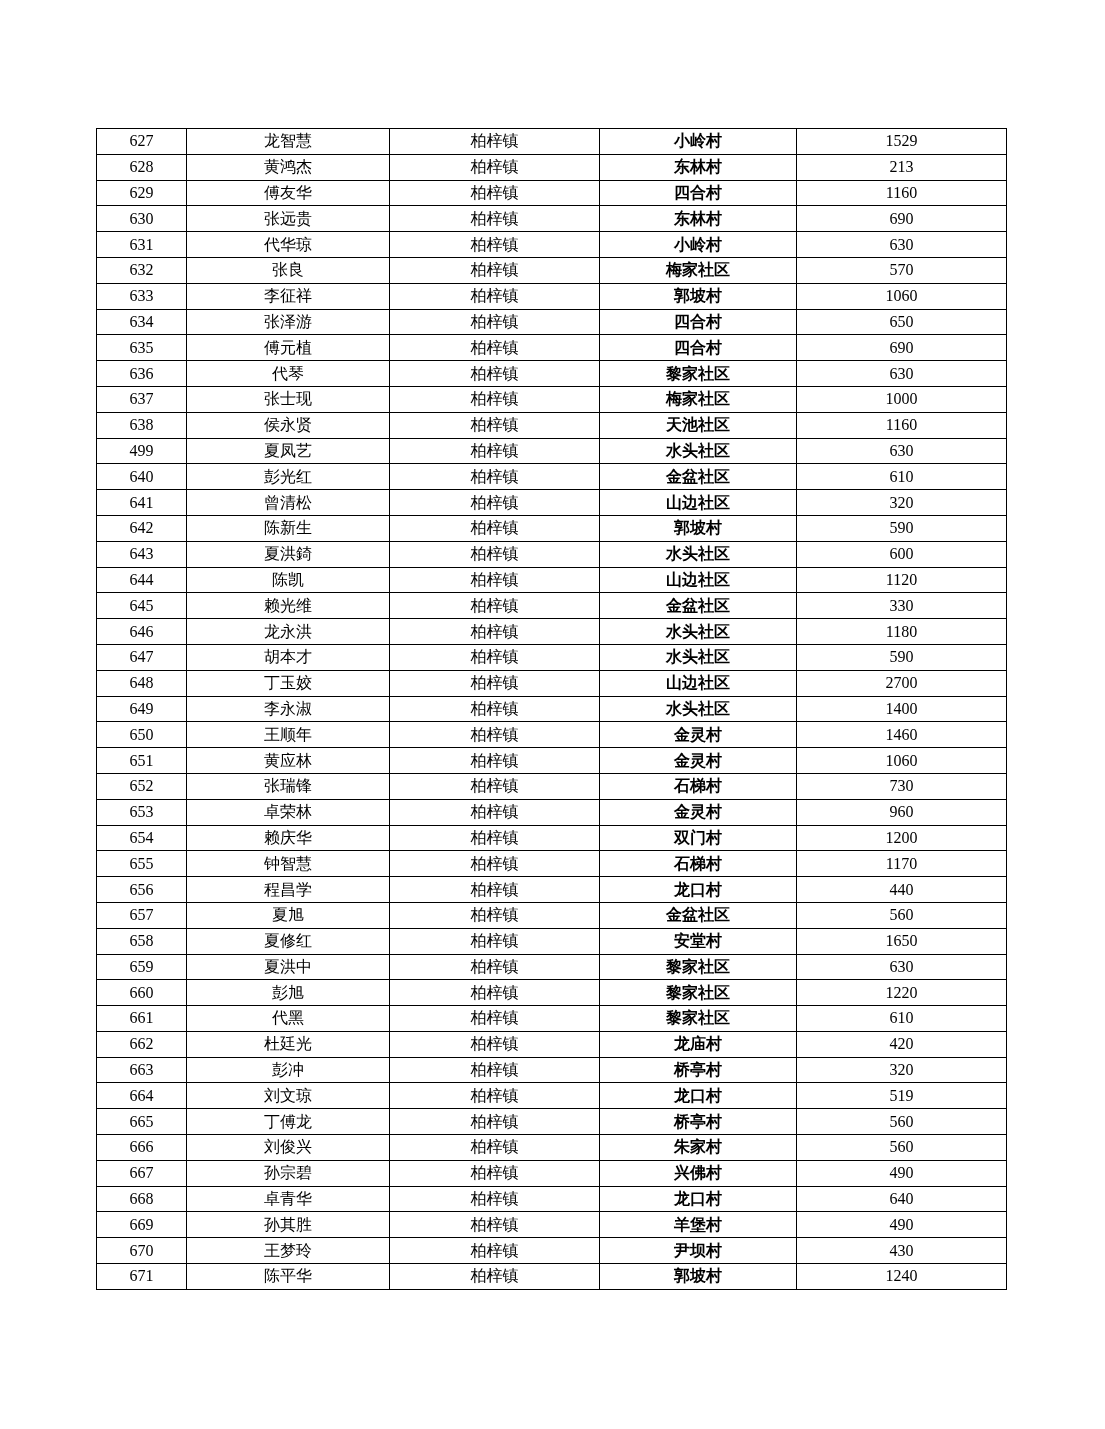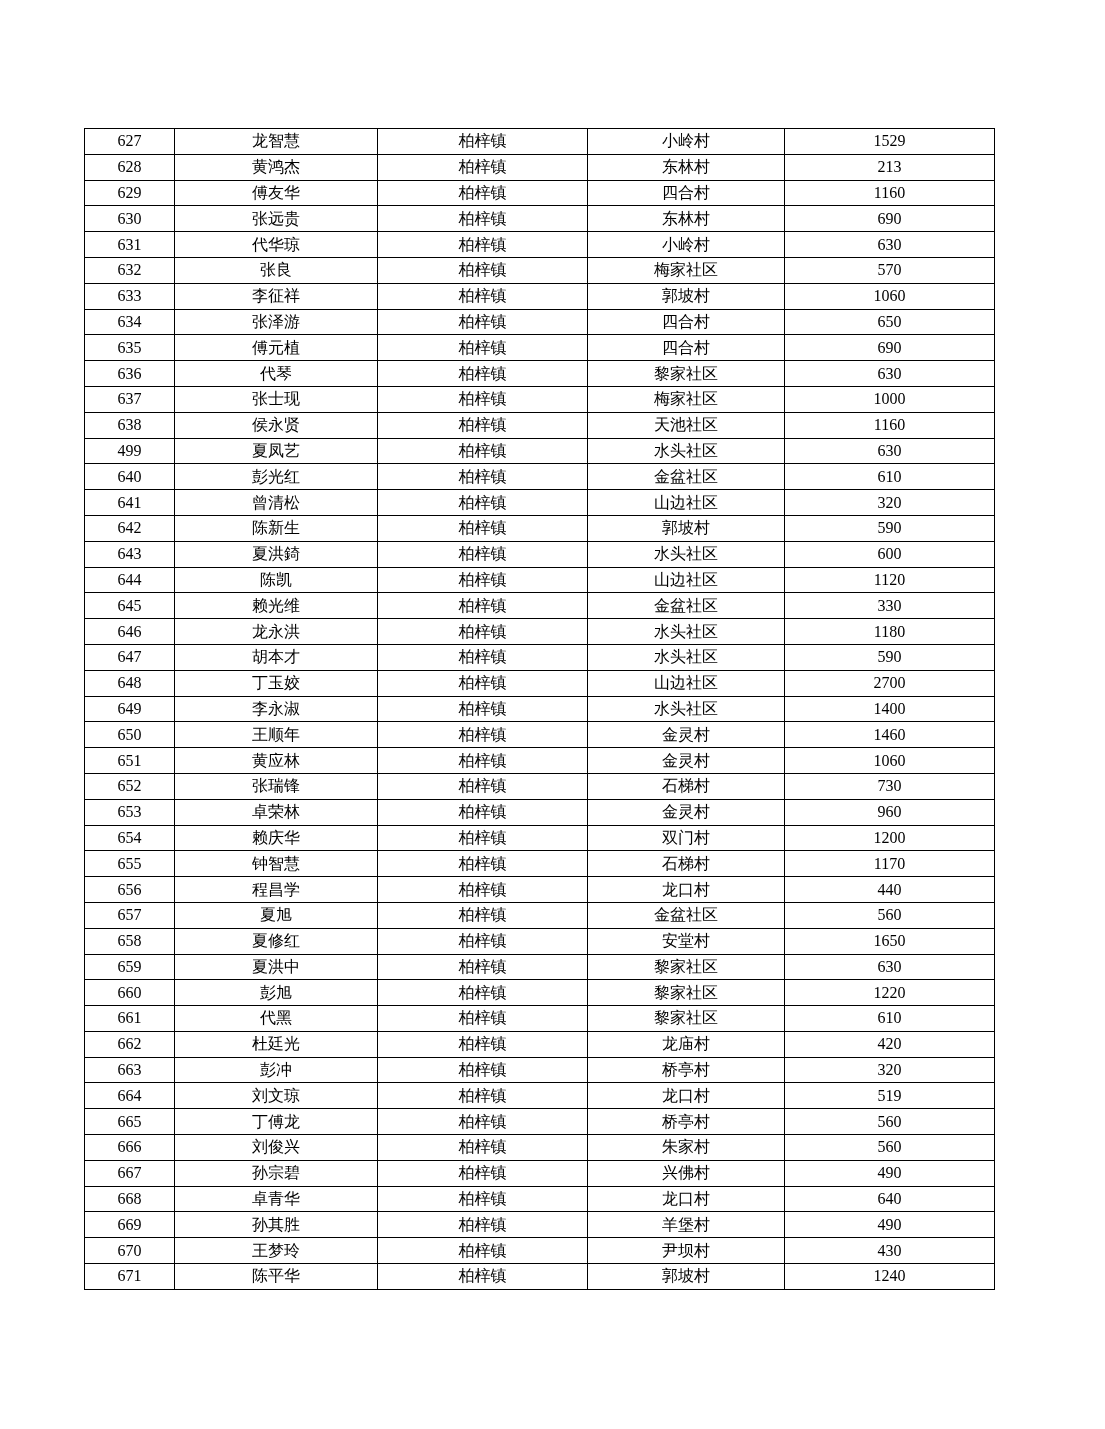--- a/index.html
+++ b/index.html
@@ -11,41 +11,41 @@
     position: relative;
     width: 1105px;
     height: 1429px;
     background: #ffffff;
     font-family: "Liberation Serif", "DejaVu Serif", serif;
     color: #000000;
     overflow: hidden;
   }
   table.data-table {
     position: absolute;
-    left: 84px;
+    left: 96px;
     top: 128px;
     border-collapse: collapse;
     table-layout: fixed;
     width: 885px;
   }
   table.data-table td {
     border: 1px solid #000000;
     height: 24.8px;
     padding: 0 2px;
     text-align: center;
     vertical-align: middle;
     font-size: 16px;
     line-height: 1;
     overflow: hidden;
     white-space: nowrap;
   }
   td.col-no      { width: 85px; }
   td.col-name    { width: 198px; }
   td.col-town    { width: 205px; }
-  td.col-village { width: 192px; }
+  td.col-village { width: 192px; font-weight: bold; }
   td.col-amount  { width: 205px; }
 </style>
 </head>
 <body>
 
 <div class="page">
   <table class="data-table">
     <tbody>
         <tr>
           <td class="col-no">627</td>

